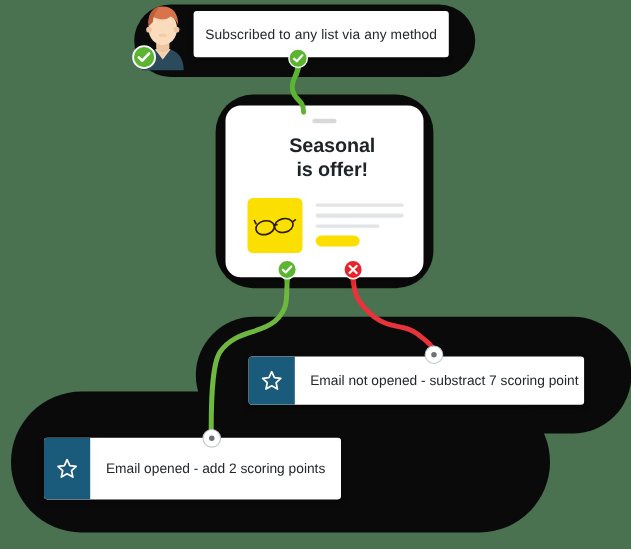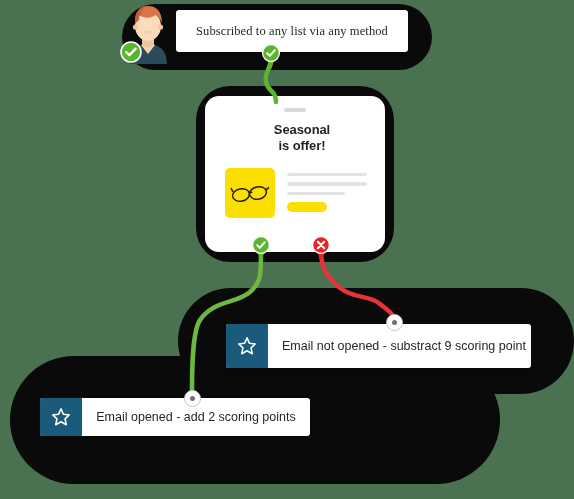--- a/index.html
+++ b/index.html
@@ -42,21 +42,20 @@
     display: flex;
     align-items: center;
     justify-content: center;
     z-index: 6;
   }
   #top-bar .label {
     font-size: 12.5px;
     color: #22282c;
     letter-spacing: .1px;
     white-space: nowrap;
-    font-family: Liberation Serif, serif;
   }
 
   
   #avatar {
     position: absolute;
     left: 117px; top: 2px;
     width: 62px; height: 62px;
     z-index: 8;
   }
   #avatar svg { display: block; }
@@ -74,21 +73,21 @@
   }
   #card-handle {
     width: 22px; height: 4px;
     background: #d6d8da;
     border-radius: 2px;
     margin: 12px auto 0;
   }
   #card-title {
     margin-top: 10px;
     text-align: center;
-    font-size: 13px;
+    font-size: 18px;
     font-weight: bold;
     line-height: 1.22;
     color: #1d2326;
     letter-spacing: -.1px;
     margin-left: 14px;
   }
   #card-body {
     display: flex;
     margin: 14px 18px 0 20px;
     gap: 12px;
@@ -132,21 +131,21 @@
     position: absolute;
     display: flex;
     align-items: stretch;
     background: #ffffff;
     border-radius: 3px;
     box-shadow: 0 2px 5px rgba(0,0,0,.35);
     z-index: 9;
     overflow: hidden;
   }
   #row-not-opened  { left: 226px; top: 324px; width: 305px; height: 44px; }
-  #row-opened      { left: 40px;  top: 398px; width: 270px; height: 38px; justify-content: space-between; }
+  #row-opened      { left: 40px;  top: 398px; width: 270px; height: 56px; justify-content: space-between; }
   .row-icon {
     width: 42px;
     background: #1a5a7a;
     display: flex;
     align-items: center;
     justify-content: center;
     flex: none;
   }
   .row-label {
     flex: 1;
@@ -290,21 +289,21 @@
   <div class="endpoint" id="end-green">
       <i></i>
     </div>
 
   <div class="action-row" id="row-not-opened">
     <div class="row-icon">
       <svg width="22" height="22" viewBox="0 0 24 24">
         <path d="M12 3.2 L14.7 9.1 L21 9.8 L16.4 14.1 L17.7 20.4 L12 17.2 L6.3 20.4 L7.6 14.1 L3 9.8 L9.3 9.1 Z" fill="none" stroke="#ffffff" stroke-width="1.7" stroke-linejoin="round"></path>
       </svg>
     </div>
-    <div class="row-label">Email not opened - substract 9 scoring point</div>
+    <div class="row-label">Email not opened - substract 7 scoring point</div>
   </div>
 
   <div class="action-row" id="row-opened">
     <div class="row-icon">
       <svg width="22" height="22" viewBox="0 0 24 24">
         <path d="M12 3.2 L14.7 9.1 L21 9.8 L16.4 14.1 L17.7 20.4 L12 17.2 L6.3 20.4 L7.6 14.1 L3 9.8 L9.3 9.1 Z" fill="none" stroke="#ffffff" stroke-width="1.7" stroke-linejoin="round"></path>
       </svg>
     </div>
     <div class="row-label">Email opened - add 2 scoring points</div>
   </div>

